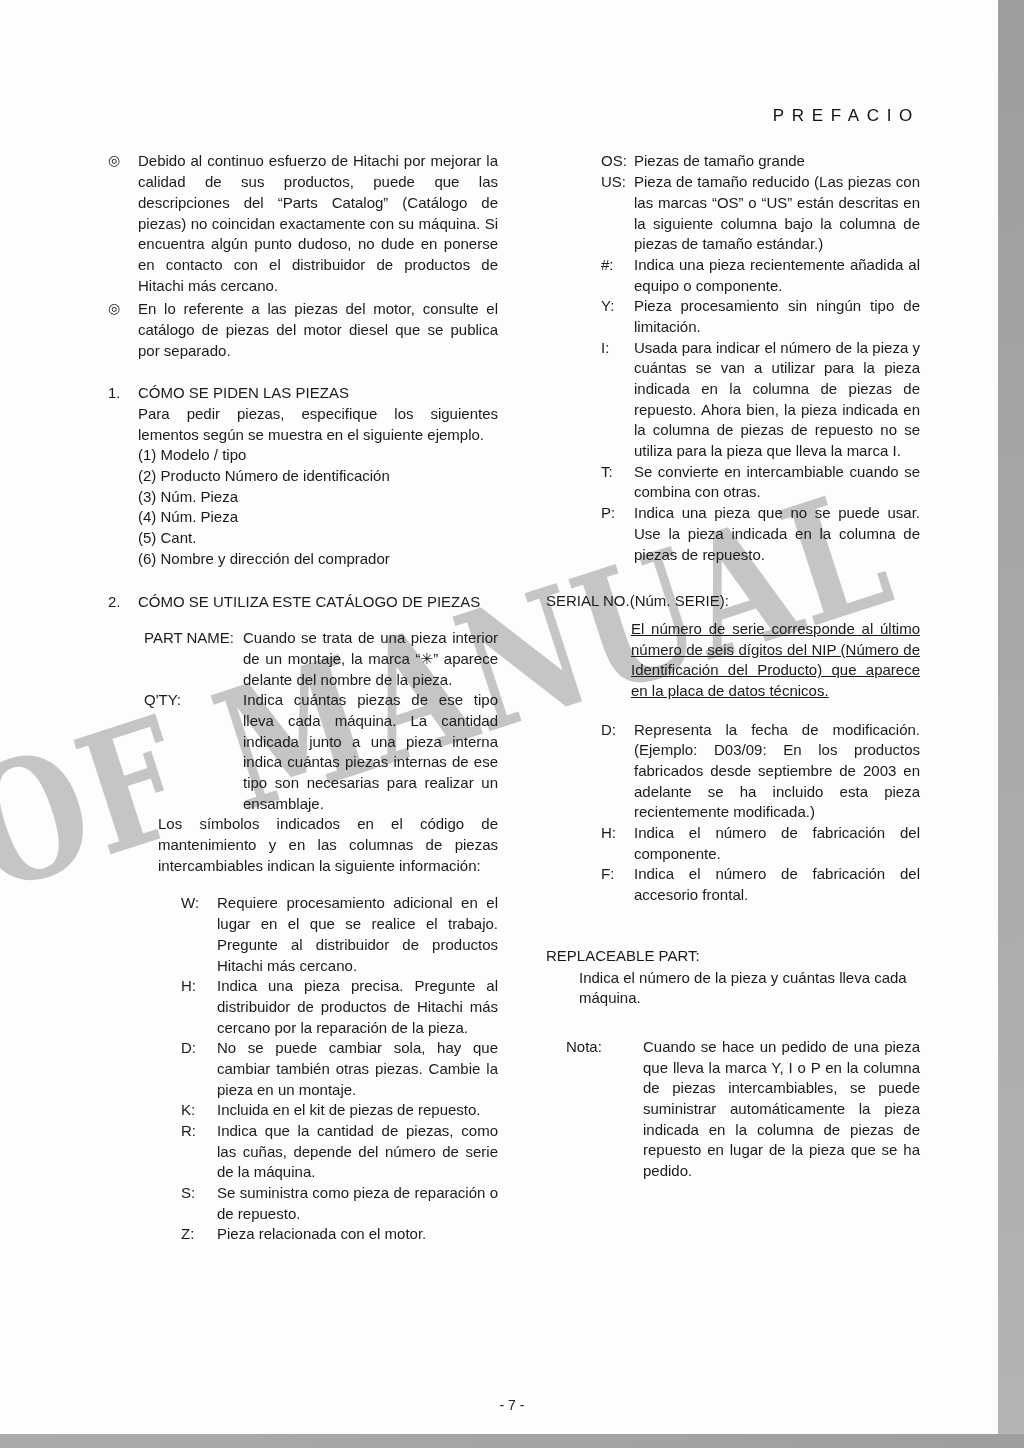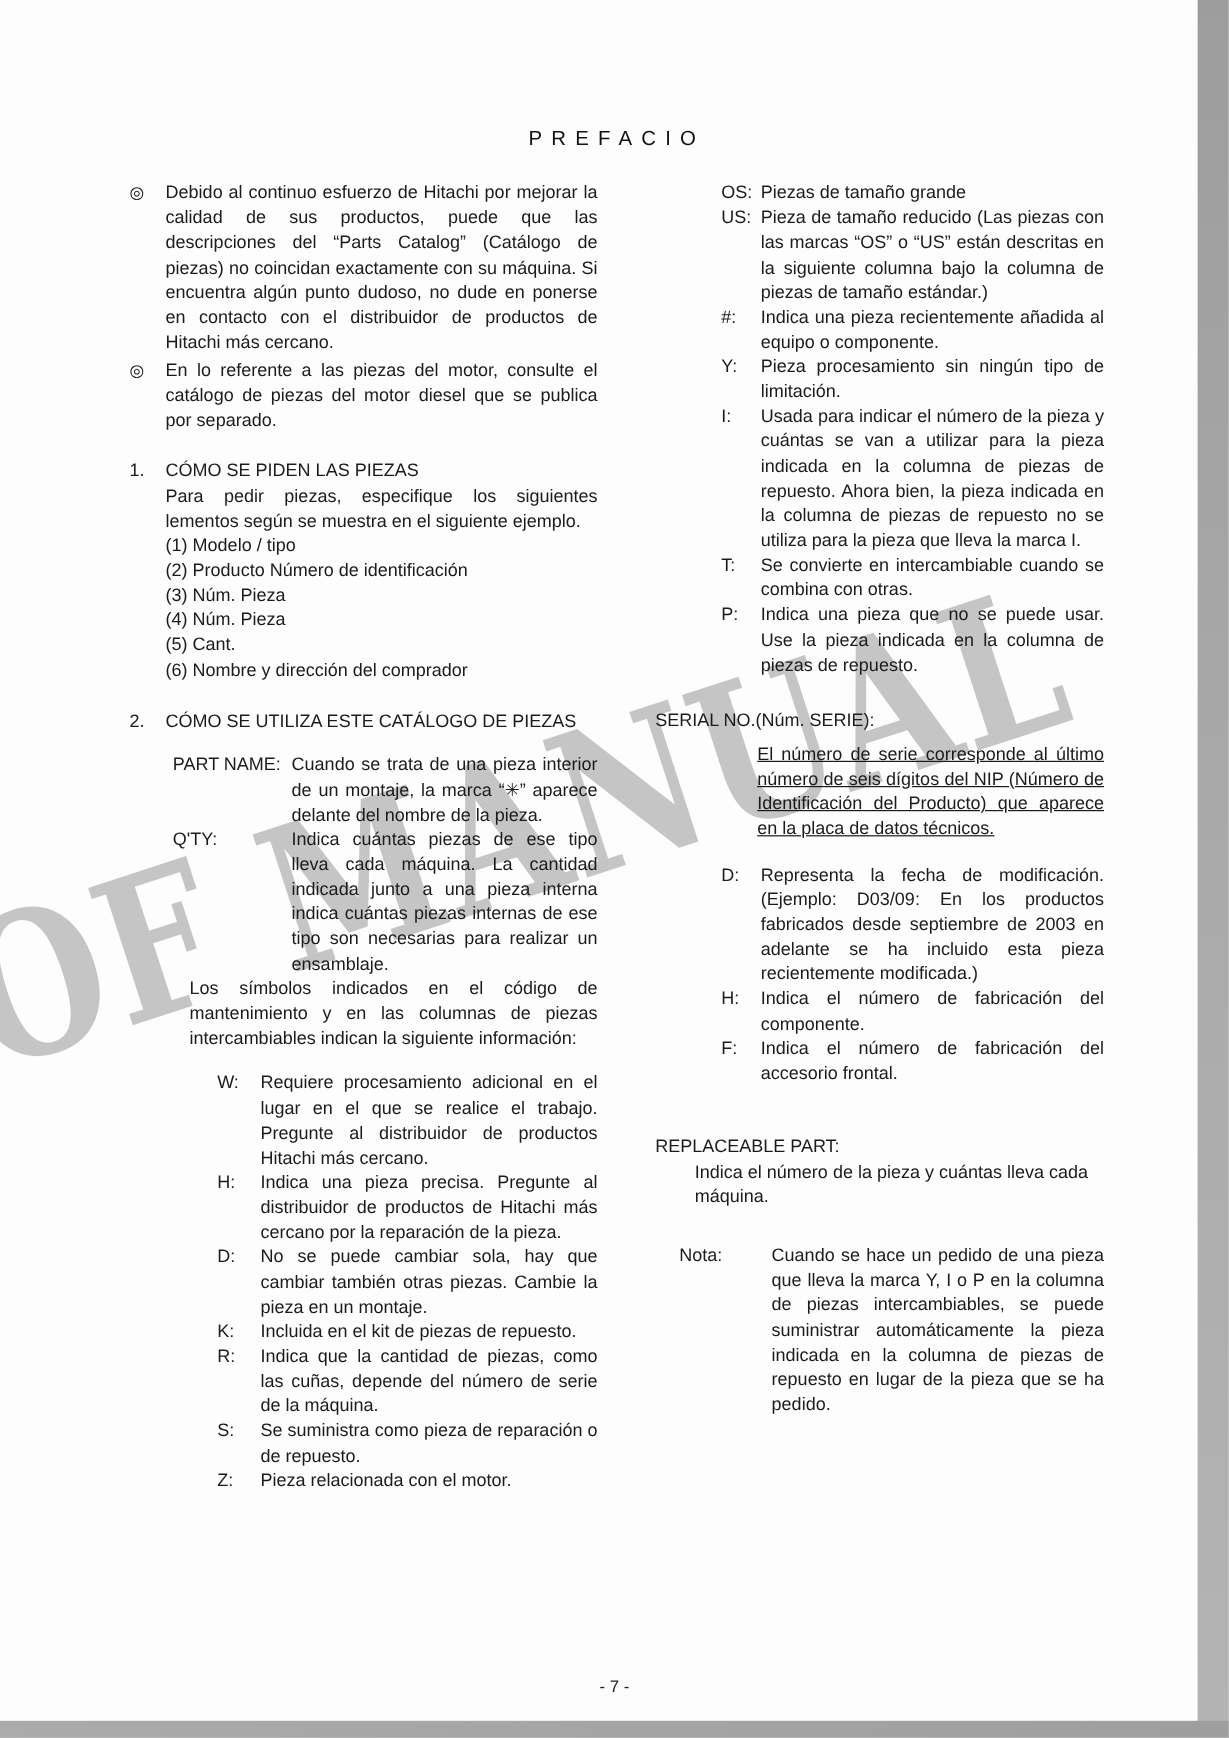--- a/index.html
+++ b/index.html
@@ -32,21 +32,21 @@
     font-weight: bold;
     font-size: 165px;
     letter-spacing: 0.02em;
     color: rgba(120,120,120,0.42);
     transform: rotate(-18deg) scaleX(0.8);
     transform-origin: 0 0;
     white-space: nowrap;
     pointer-events: none;
   }
   .content { position: absolute; left: 108px; top: 104px; width: 812px; z-index: 2; }
-  .title { text-align: center; font-size: 17px; letter-spacing: 0.45em; color: #111; }
+  .title { text-align: right; font-size: 17px; letter-spacing: 0.45em; color: #111; }
   .columns { display: flex; gap: 48px; margin-top: 24px; }
   .col-left  { width: 390px; flex: none; }
   .col-right { width: 374px; flex: none; }
   .justify { text-align: justify; }
 
   
   .bullet { display: flex; }
   .bullet + .bullet { margin-top: 3px; }
   .bullet-marker { flex: none; width: 30px; font-size: 14px; }
   .bullet-text { flex: 1; text-align: justify; }

